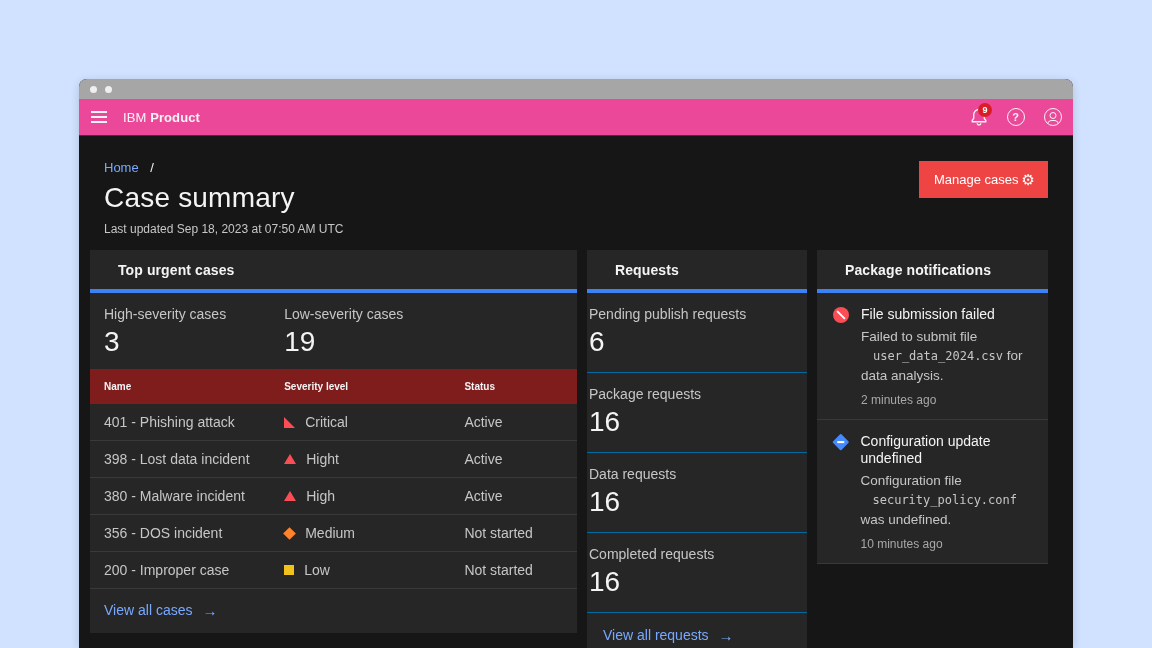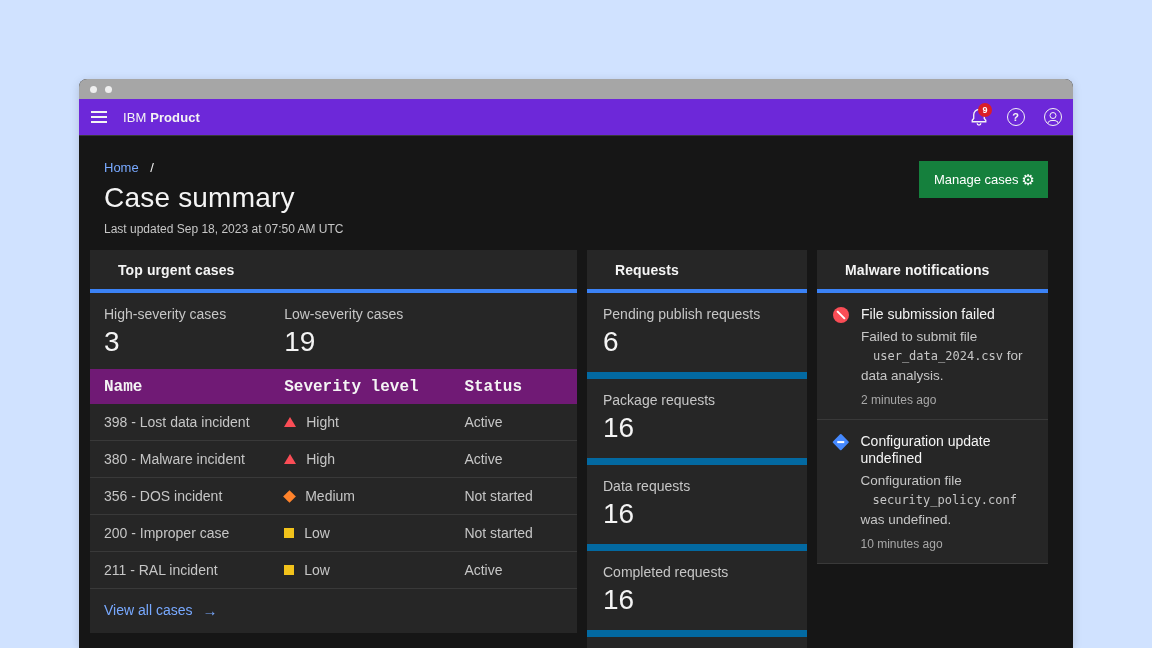--- a/index.html
+++ b/index.html
@@ -12,21 +12,21 @@
   .window {
     position:absolute; left:79px; top:79px; width:994px; height:569px;
     border-radius:8px 8px 0 0; overflow:hidden; background:#161616;
     box-shadow:0 2px 10px rgba(0,0,0,.15);
   }
   .titlebar { height:20px; background:#a6a6a6; display:flex; align-items:center; padding-left:11px; gap:8px; }
   .dot { width:7px; height:7px; border-radius:50%; background:#efefef; }
 
   
   .app-header {
-    height:37px; background:#6d28d9; border-bottom:1px solid #393939;
+    height:37px; background:#ec4899; border-bottom:1px solid #393939;
     display:flex; align-items:center;
   }
   .icon-btn { width:37px; height:36px; display:flex; align-items:center; justify-content:center; background:none; border:none; cursor:pointer; position:relative; }
   .hamburger { display:flex; flex-direction:column; gap:3px; margin-left:2px; }
   .hamburger span { display:block; width:16px; height:2px; background:#f4f4f4; }
   .brand { color:#f4f4f4; font-size:13px; margin-left:7px; letter-spacing:.1px; }
   .brand .bold { font-weight:700; }
   .header-actions { margin-left:auto; display:flex; padding-right:2px; }
   .badge {
     position:absolute; top:4px; right:5px; min-width:14px; height:14px; padding:0 3px;
@@ -43,54 +43,54 @@
 
   
   .page-header { position:relative; padding:24px 25px 13px; }
   .breadcrumb { font-size:13px; line-height:16px; }
   .breadcrumb a { color:#78a9ff; text-decoration:none; cursor:pointer; }
   .breadcrumb .sep { color:#f4f4f4; margin-left:8px; }
   .page-title { color:#f4f4f4; font-size:28px; line-height:36px; font-weight:400; margin-top:4px; letter-spacing:.2px; }
   .page-sub { color:#c6c6c6; font-size:12px; line-height:16px; margin-top:5px; }
   .primary-btn {
     position:absolute; top:25px; right:25px; width:129px; height:37px;
-    background:#15803d; border:none; color:#fff; font-size:13px; cursor:pointer;
+    background:#ef4444; border:none; color:#fff; font-size:13px; cursor:pointer;
     display:flex; align-items:center; justify-content:space-between; padding:0 13px 0 15px;
     font-family:inherit;
   }
   .gear { font-size:15px; line-height:1; color:#fff; }
 
   
   .grid { display:grid; grid-template-columns:487px 220px 231px; gap:10px; margin:0 25px 0 11px; align-items:start; }
   .card { background:#262626; }
   .card-title { padding:12px 28px 11px; font-size:14px; font-weight:700; color:#f4f4f4; border-bottom:4px solid #3b82f6; letter-spacing:.1px; }
 
   .stat-label { color:#c6c6c6; font-size:14px; line-height:18px; }
   .stat-value { color:#f4f4f4; font-size:28px; line-height:34px; font-weight:400; margin-top:2px; }
 
   
   .stats-row { display:grid; grid-template-columns:37% 37% 26%; padding:12px 0 10px; }
   .stats-row .stat { padding:0 14px; }
   table { width:100%; border-collapse:collapse; table-layout:fixed; }
   col.c1 { width:37%; } col.c2 { width:37%; } col.c3 { width:26%; }
-  th { background:#701a75; height:35px; text-align:left; padding:0 14px; font-size:16px; font-weight:700; color:#f4f4f4;font-family:Liberation Mono, monospace; }
+  th { background:#7f1d1d; height:35px; text-align:left; padding:0 14px; font-size:10px; font-weight:700; color:#f4f4f4; }
   td { height:36px; padding:0 14px; font-size:14px; color:#c6c6c6; border-top:1px solid #393939; white-space:nowrap; overflow:hidden; }
   tbody tr:first-child td { border-top:none; }
   .sev-cell { display:flex; align-items:center; height:36px; }
   .sev-icon { display:inline-block; margin-right:10px; flex:none; }
   .sev-icon[data-sev="critical"] { width:0; height:0; border-bottom:11px solid #fa4d56; border-right:11px solid transparent; }
   .sev-icon[data-sev="high"] { width:0; height:0; border-left:6px solid transparent; border-right:6px solid transparent; border-bottom:10px solid #fa4d56; }
   .sev-icon[data-sev="medium"] { width:9px; height:9px; background:#ff832b; transform:rotate(45deg); margin:0 11px 0 1px; }
   .sev-icon[data-sev="low"] { width:10px; height:10px; background:#f1c21b; }
   .card-footer { border-top:1px solid #393939; padding:12px 14px 14px; }
   .link { color:#78a9ff; font-size:14px; text-decoration:none; cursor:pointer; display:inline-flex; align-items:center; gap:10px; }
   .arrow { font-size:15px; line-height:1; }
 
   
-  .stat-block { padding:12px 16px 13px; border-bottom:7px solid #0369a1; }
+  .stat-block { padding:12px 2px 13px; border-bottom:1px solid #0369a1; }
   .requests-footer { padding:13px 16px 15px; }
 
   
   .notif-item { display:flex; gap:12px; padding:13px 16px 12px; border-bottom:1px solid #393939; }
   .notif-icon { width:16px; height:16px; border-radius:50%; position:relative; flex:none; margin-top:1px; }
   .notif-icon[data-icon="misuse"] { background:#fa4d56; }
   .notif-icon[data-icon="misuse"]::after { content:""; position:absolute; left:50%; top:50%; width:11px; height:2px;
       background:#fff; transform:translate(-50%,-50%) rotate(45deg); }
   .notif-icon[data-icon="undefined"] { border-radius:1px; background:#4589ff; width:11.5px; height:11.5px;
       transform:rotate(45deg); margin:3px 2px 0 2px; }
@@ -174,20 +174,30 @@
           </colgroup>
         <thead>
           <tr>
             <th>Name</th>
             <th>Severity level</th>
             <th>Status</th>
           </tr>
         </thead>
         <tbody>
           <tr>
+            <td>401 - Phishing attack</td>
+            <td>
+                <span class="sev-cell">
+                  <span class="sev-icon" data-sev="critical"></span>
+                  <span>Critical</span>
+                </span>
+              </td>
+            <td>Active</td>
+          </tr>
+          <tr>
             <td>398 - Lost data incident</td>
             <td>
                 <span class="sev-cell">
                   <span class="sev-icon" data-sev="high"></span>
                   <span>Hight</span>
                 </span>
               </td>
             <td>Active</td>
           </tr>
           <tr>
@@ -212,30 +222,20 @@
           </tr>
           <tr>
             <td>200 - Improper case</td>
             <td>
                 <span class="sev-cell">
                   <span class="sev-icon" data-sev="low"></span>
                   <span>Low</span>
                 </span>
               </td>
             <td>Not started</td>
-          </tr>
-          <tr>
-            <td>211 - RAL incident</td>
-            <td>
-                <span class="sev-cell">
-                  <span class="sev-icon" data-sev="low"></span>
-                  <span>Low</span>
-                </span>
-              </td>
-            <td>Active</td>
           </tr>
         </tbody>
       </table>
       <div class="card-footer">
         <a class="link">
           <span>View all cases</span>
           <span class="arrow">→</span>
         </a>
       </div>
     </div>
@@ -263,21 +263,21 @@
           <a class="link">
             <span>View all requests</span>
             <span class="arrow">→</span>
           </a>
         </div>
       </div>
 
     </div>
 
     <div class="card">
-      <div class="card-title">Malware notifications</div>
+      <div class="card-title">Package notifications</div>
 
       <div class="notif-item">
         <span class="notif-icon" data-icon="misuse"></span>
         <div>
           <div class="notif-title">File submission failed</div>
           <div class="notif-body"><span>Failed to submit file </span><span class="code">user_data_2024.csv</span><span> for data analysis.</span></div>
           <div class="notif-time">2 minutes ago</div>
         </div>
       </div>
 

